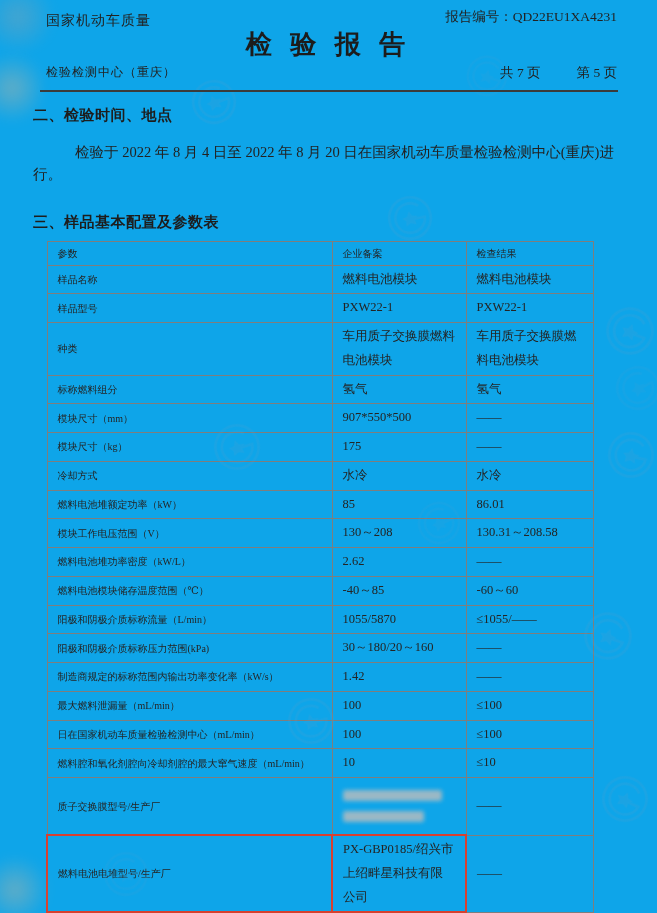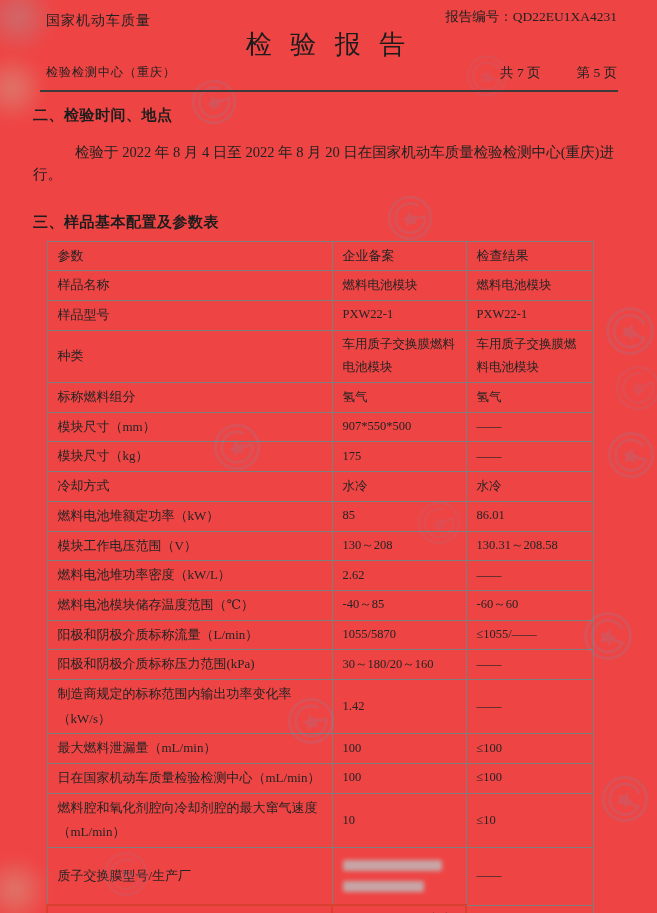--- a/index.html
+++ b/index.html
@@ -1,55 +1,55 @@
 <!DOCTYPE html>
 <html style="--highlight-border: #d8402f; --watermark-blue: #5f9fc9; --header-rule: #3b3b3b;"><head>
 <meta charset="utf-8">
 <style>
   html,body{margin:0;padding:0;background:#e8e8e8;}
   .page{
     position:relative;
     width:657px;height:913px;
-    background:#ef4444;
+    background:#0ea5e9;
     overflow:hidden;
     font-family:"Liberation Serif","DejaVu Serif",serif;
     color:#222;
   }
   
   .wm-layer{position:absolute;inset:0;pointer-events:none;}
   .wm{position:absolute;opacity:.17;filter:blur(.7px);}
   .wm.faint{opacity:.10;}
   .smudge{position:absolute;border-radius:50%;filter:blur(6px);pointer-events:none;}
   .smudge.tan{background:radial-gradient(circle,#c9b79b 0%,rgba(201,183,155,0) 70%);opacity:.45;}
   .smudge.gray{background:radial-gradient(circle,#9aa4a8 0%,rgba(154,164,168,0) 70%);opacity:.4;}
 
   
   header{position:relative;height:92px;}
   .org1{position:absolute;left:46px;top:12px;font-size:14px;letter-spacing:1px;}
   .org2{position:absolute;left:46px;top:64px;font-size:12px;letter-spacing:1px;}
   .title{position:absolute;left:0;top:27px;width:100%;text-align:center;
-         font-size:26px;font-weight:normal;letter-spacing:6px;color:#1c1c1c;}
+         font-size:26px;font-weight:bold;letter-spacing:6px;color:#1c1c1c;}
   .report-no{position:absolute;right:40px;top:8px;font-size:13.5px;}
   .pages{position:absolute;right:40px;top:64px;font-size:13.5px;}
   .pages .gap{display:inline-block;width:36px;}
   .rule{position:absolute;left:40px;right:39px;bottom:0;height:2px;background:#3b3b3b;}
 
   
   h2{margin:14px 40px 0 33px;font-size:15px;font-weight:bold;color:#1d1d1d;letter-spacing:.5px;}
   .para{margin:17px 40px 0 33px;font-size:14.5px;text-indent:42px;line-height:1.5;}
   .sec3 h2{margin-top:27px;}
 
   
   table{border-collapse:collapse;table-layout:fixed;margin:9px 0 0 46px;width:546px;
         font-size:12.5px;background:transparent;}
   col.c1{width:285px;} col.c2{width:134px;} col.c3{width:127px;}
   th,td{border:1px solid #7e7e7e;padding:2px 10px;line-height:1.9;
         font-weight:normal;text-align:left;vertical-align:middle;
         overflow:hidden;color:#242424;}
-  td.param,th{font-size:13px;}
+  td.param,th{font-size:10px;}
   table{border:1.5px solid #6a6a6a;}
   tr.hl td.param,tr.hl td.filed{border:2px solid var(--highlight-border,#d8402f);}
   .redact{display:block;height:11px;background:#bdbdbd;filter:blur(2px);
           border-radius:2px;margin:10px 0;opacity:.8;}
   .redact.r1{width:88%;}
   .redact.r2{width:72%;}
 </style>
 </head>
 <body>
 

